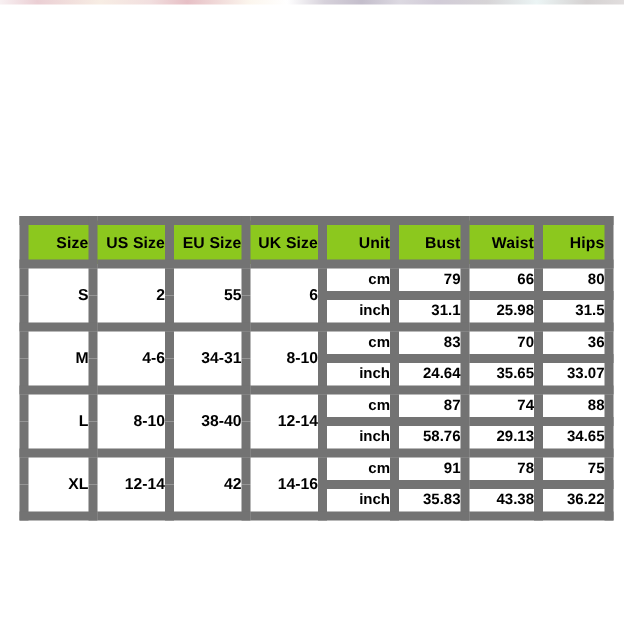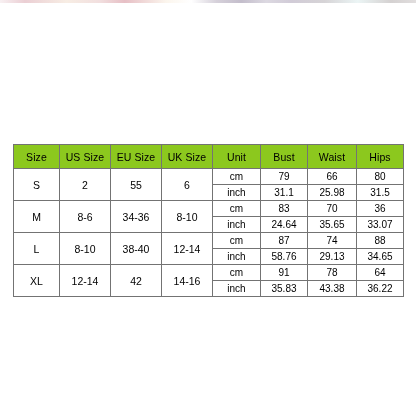--- a/index.html
+++ b/index.html
@@ -34,25 +34,25 @@
     top: 144px;
     width: 390px;
   }
   table.size-chart {
     border-collapse: collapse;
     width: 390px;
     table-layout: fixed;
     border: 1px solid #58585a;
   }
   table.size-chart td, table.size-chart th {
-    border: 1px solid #737373;
-    text-align: center;
+    border: 6px solid #737373;
+    text-align: right;
     vertical-align: middle;
     color: #000000;
-    font-weight: normal;
+    font-weight: bold;
     padding: 0;
   }
   thead th {
     background: #8CC81E;
     height: 23px;
     font-size: 10.5px;
     letter-spacing: 0.1px;
   }
   tbody td {
     background: #ffffff;
@@ -118,22 +118,22 @@
       </tr>
       <tr>
         <td class="unit-cell">inch</td>
         <td class="val-cell">31.1</td>
         <td class="val-cell">25.98</td>
         <td class="val-cell">31.5</td>
       </tr>
 
       <tr>
         <td class="size-cell" rowspan="2">M</td>
-        <td class="us-cell" rowspan="2">8-6</td>
-        <td class="eu-cell" rowspan="2">34-36</td>
+        <td class="us-cell" rowspan="2">4-6</td>
+        <td class="eu-cell" rowspan="2">34-31</td>
         <td class="uk-cell" rowspan="2">8-10</td>
         <td class="unit-cell">cm</td>
         <td class="val-cell">83</td>
         <td class="val-cell">70</td>
         <td class="val-cell">36</td>
       </tr>
       <tr>
         <td class="unit-cell">inch</td>
         <td class="val-cell">24.64</td>
         <td class="val-cell">35.65</td>
@@ -158,21 +158,21 @@
       </tr>
 
       <tr>
         <td class="size-cell" rowspan="2">XL</td>
         <td class="us-cell" rowspan="2">12-14</td>
         <td class="eu-cell" rowspan="2">42</td>
         <td class="uk-cell" rowspan="2">14-16</td>
         <td class="unit-cell">cm</td>
         <td class="val-cell">91</td>
         <td class="val-cell">78</td>
-        <td class="val-cell">64</td>
+        <td class="val-cell">75</td>
       </tr>
       <tr>
         <td class="unit-cell">inch</td>
         <td class="val-cell">35.83</td>
         <td class="val-cell">43.38</td>
         <td class="val-cell">36.22</td>
       </tr>
     </tbody>
   </table>
 </div>

